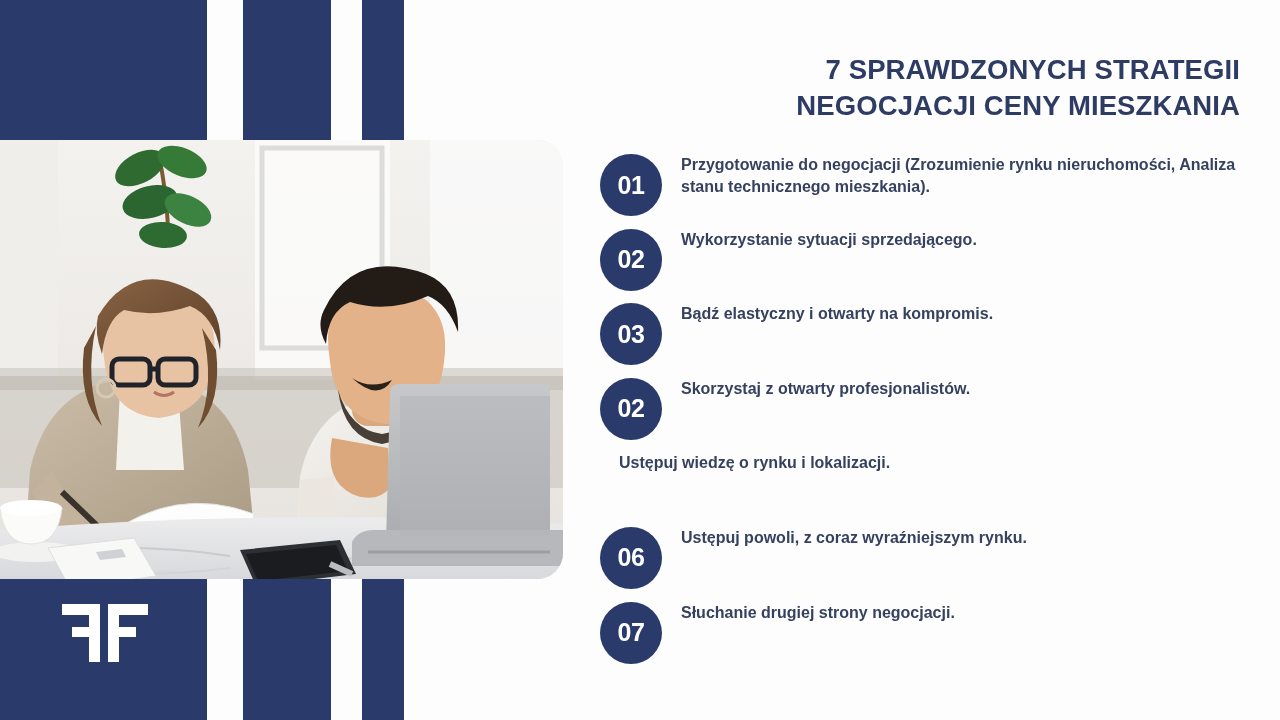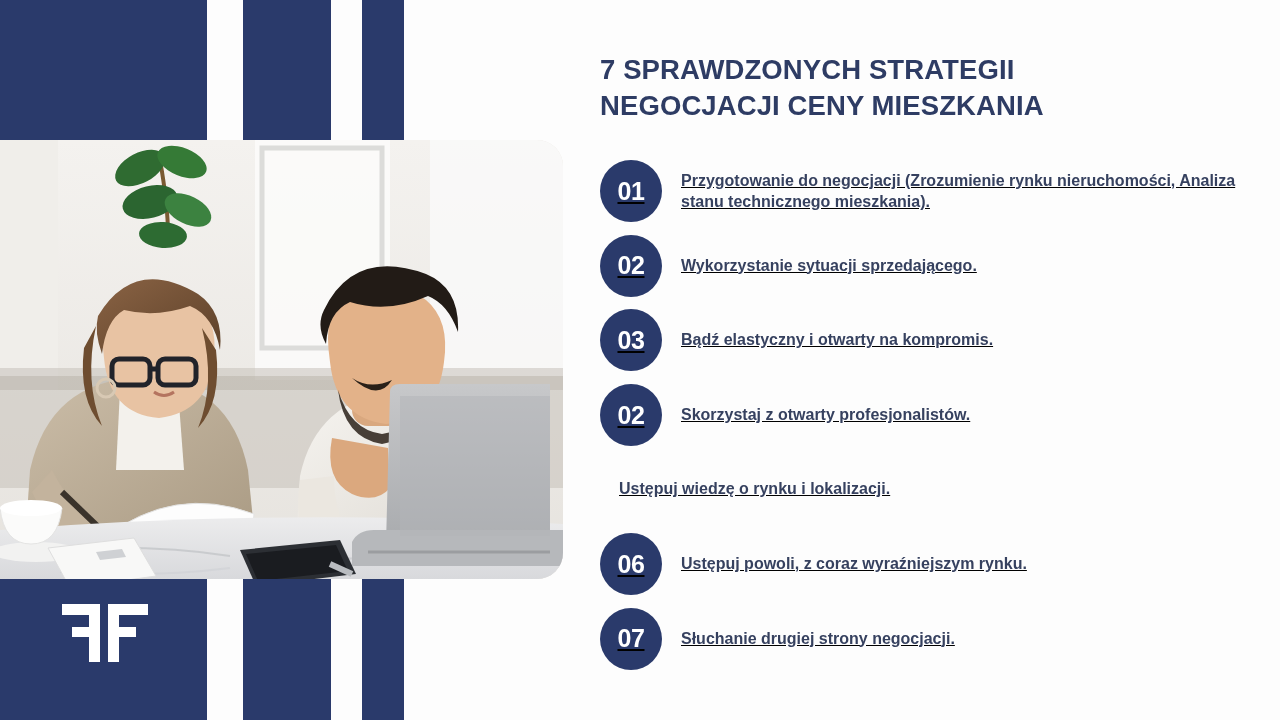--- a/index.html
+++ b/index.html
@@ -62,35 +62,35 @@
   .title {
     position: absolute;
     left: 0; top: 52px;
     width: 640px;
     font-size: 27.5px;
     font-weight: bold;
     line-height: 1.30;
     letter-spacing: 0.1px;
     color: #2e3c64;
     text-transform: uppercase;
+    text-align: right;
   }
   .title-line { display: block; white-space: nowrap; }
 
   .steps {
     position: absolute;
     left: 0; top: 154px;
     width: 660px;
   }
 
   .step {
     position: relative;
     height: 74.6px;
     display: flex;
-    align-items: center;
-    text-decoration: underline;
+    align-items: flex-start;
   }
 
   .step-badge {
     flex: 0 0 auto;
     width: 62px; height: 62px;
     border-radius: 50%;
     background: #2a3a6b;
     color: #ffffff;
     font-size: 25px;
     font-weight: bold;

